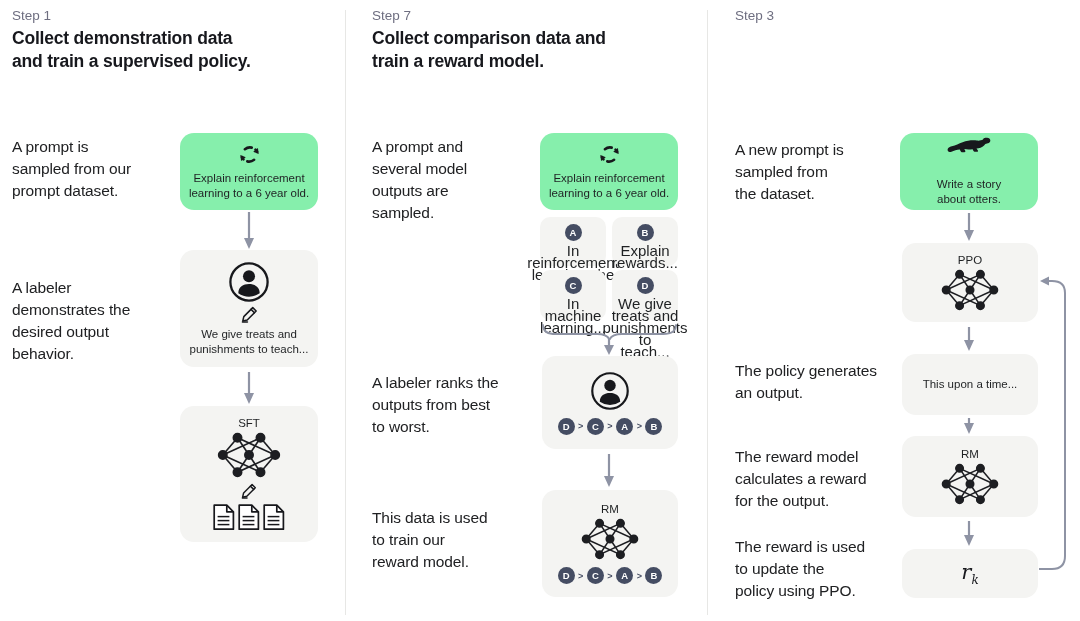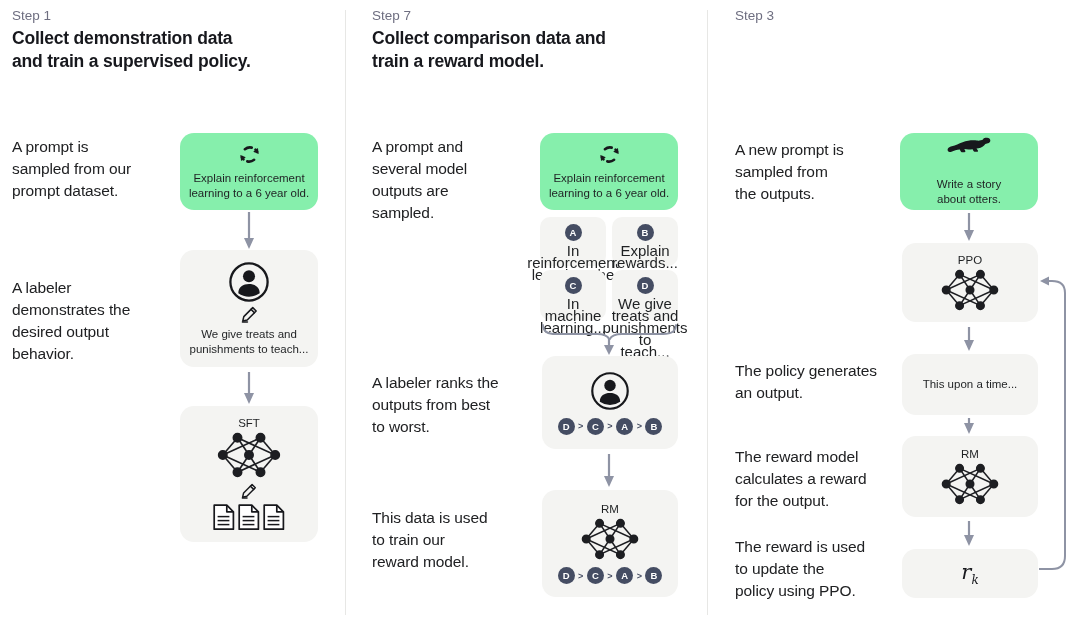--- a/index.html
+++ b/index.html
@@ -242,21 +242,21 @@
   </div>
 
   <div class="abs caption" style="left:372px;top:507px">This data is used
 to train our
 reward model.</div>
 
   <div class="abs steplabel" style="left:735px;top:8px">Step 3</div>
 
   <div class="abs caption" style="left:735px;top:139px">A new prompt is
 sampled from
-the outputs.</div>
+the dataset.</div>
 
   <div class="box green" style="left:900px;top:133px;width:138px;height:77px">
     <svg width="46" height="18" viewBox="0 0 47 18">
         <use href="#otter-glyph"></use>
       </svg>
     <div class="boxtext" style="margin-top:23px">Write a story
 about otters.</div>
   </div>
 
   <svg class="abs" style="left:961px;top:213px" width="16" height="28">

